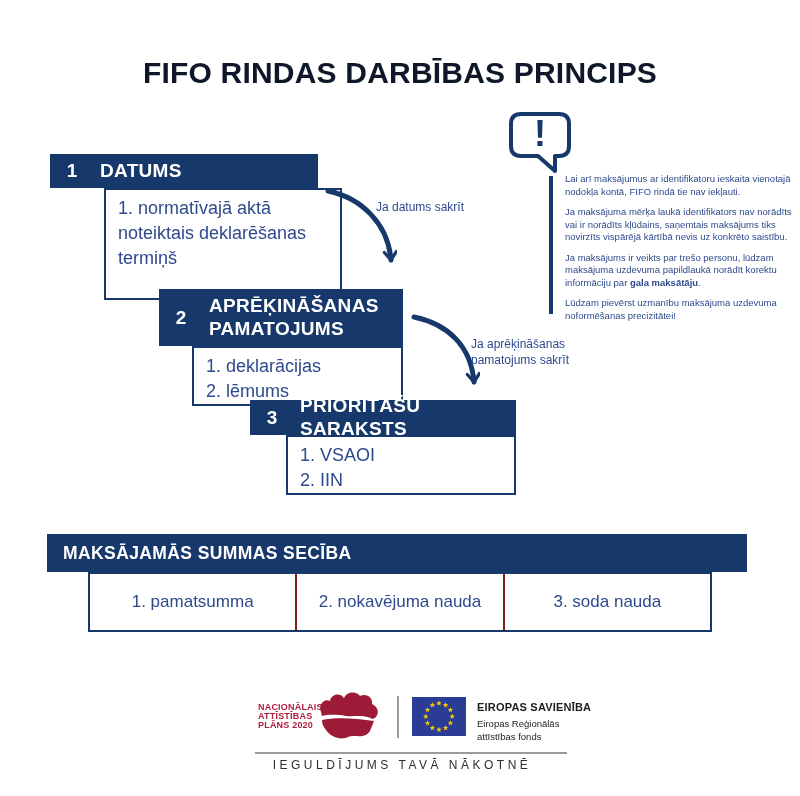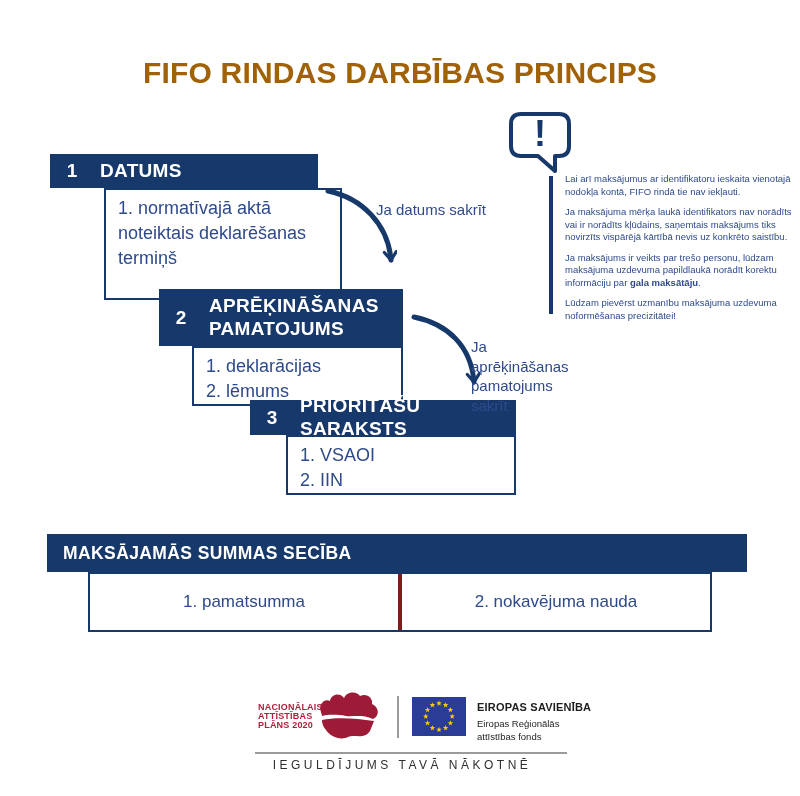--- a/index.html
+++ b/index.html
@@ -1,54 +1,54 @@
 <!DOCTYPE html>
 <html><head>
 <meta charset="utf-8">
 <style>
   * { margin:0; padding:0; box-sizing:border-box; }
   html,body { width:800px; height:796px; background:#ffffff; }
   body { font-family:"Liberation Sans", sans-serif; position:relative; overflow:hidden; }
   .abs { position:absolute; }
 
   .page-title { top:56px; left:0; width:800px; text-align:center;
-    font-size:30px; font-weight:bold; letter-spacing:0.2px; color:#a16207; }
+    font-size:30px; font-weight:bold; letter-spacing:0.2px; color:#0f172a; }
 
   .step-header { background:#17386b; color:#fff; display:flex; align-items:center; z-index:3; }
   .step-num { width:32px; text-align:center; font-weight:bold; font-size:19px; flex:none; margin-left:6px; }
   .step-title { font-weight:bold; font-size:19px; line-height:1.18; letter-spacing:0.3px; margin-left:12px; }
   .step-body { background:#fff; border:2px solid #17386b; color:#2e4a8c;
     font-size:18px; line-height:1.4; padding:6px 10px 6px 12px; z-index:2; }
 
   #step1-header { left:50px; top:154px; width:268px; height:34px; }
   #step1-body   { left:80px; top:188px; width:238px; height:112px;margin-left:24px; }
   #step2-header { left:159px; top:289px; width:244px; height:57px; }
   #step2-body   { left:192px; top:346px; width:211px; height:60px; }
   #step3-header { left:250px; top:400px; width:266px; height:35px; }
   #step3-body   { left:286px; top:435px; width:230px; height:60px; }
 
   .arrow-layer { left:0; top:0; width:800px; height:796px; z-index:4; pointer-events:none; }
-  .arrow-label { color:#2e4a8c; font-size:15px; line-height:1.3; z-index:4; }
+  .arrow-label { color:#2e4a8c; font-size:12px; line-height:1.3; z-index:4; }
   #arrow-label-1 { left:376px; top:200px; width:120px; }
   #arrow-label-2 { left:471px; top:337px; width:115px; }
 
   .bubble-wrap { left:508px; top:111px; width:72px; height:66px; z-index:2; }
 
   .notice-bar { left:549px; top:176px; width:4px; height:138px; background:#17386b; }
   .notice-text { left:565px; top:173px; width:237px; color:#2e4a8c; font-size:9.5px; line-height:1.32; }
   .notice-text p { margin:0 0 8px 0; }
   .notice-text b { font-weight:bold; }
 
   .summary-header { left:47px; top:534px; width:700px; height:38px; background:#17386b;
     color:#fff; display:flex; align-items:center; padding-left:16px;
     font-size:17.5px; font-weight:bold; letter-spacing:0.4px; }
   .summary-row { left:88px; top:572px; width:624px; height:60px; display:flex;
     border:2px solid #17386b; background:#fff; }
   .summary-cell { flex:1; display:flex; align-items:center; justify-content:center;
-    color:#2e4a8c; font-size:17px; border-right:4px solid #7f1d1d; }
+    color:#2e4a8c; font-size:17px; border-right:2px solid #7f1d1d; }
   .summary-cell:last-child { border-right:none; }
 
   .nap-text { left:258px; top:703px; color:#b01e3c; font-weight:bold;
     font-size:9px; line-height:9px; letter-spacing:0.2px; }
   .latvia-logo { left:314px; top:691px; width:70px; height:52px; }
   .footer-divider { left:397px; top:696px; width:2px; height:42px; background:#9b9b9b; }
   .eu-flag { left:412px; top:697px; width:54px; height:39px; }
   .eu-title { left:477px; top:701px; font-size:11px; font-weight:bold; color:#1d1d1b; letter-spacing:0.2px; }
   .eu-sub { left:477px; top:717px; font-size:9.5px; color:#1d1d1b; line-height:1.4; }
   .footer-rule { left:255px; top:752px; width:312px; height:2px; background:#9b9b9b; }
@@ -110,20 +110,21 @@
   <p><span>Ja maksājums ir veikts par trešo personu, lūdzam maksājuma uzdevuma papildlaukā norādīt korektu informāciju par </span><b>gala maksātāju</b><span>.</span></p>
   <p>Lūdzam pievērst uzmanību maksājuma uzdevuma noformēšanas precizitātei!</p>
 </div>
 
 <div class="abs summary-header">
   <span>MAKSĀJAMĀS SUMMAS SECĪBA</span>
 </div>
 <div class="abs summary-row">
   <div class="summary-cell">1. pamatsumma</div>
   <div class="summary-cell">2. nokavējuma nauda</div>
+  <div class="summary-cell">3. soda nauda</div>
 </div>
 
 <div class="abs nap-text">
   <div>NACIONĀLAIS</div>
   <div>ATTĪSTĪBAS</div>
   <div>PLĀNS 2020</div>
 </div>
 <svg class="abs latvia-logo" viewBox="0 0 70 52">
   <path d="M7,21 C4,14 10,7 16,10 C17,3 26,1 30,7 C33,0 43,0 46,5 C53,2 59,7 58,13 C63,15 66,21 62,26 L59,28 C48,23 39,26 32,25 C21,23 12,24 8,25 Z" fill="#9e1b38"></path>
   <path d="M8,29 C20,26 42,27 60,30 L56,40 C50,49 41,43 34,46 C26,50 16,45 12,39 C9,36 8,32 8,29 Z" fill="#9e1b38"></path>

